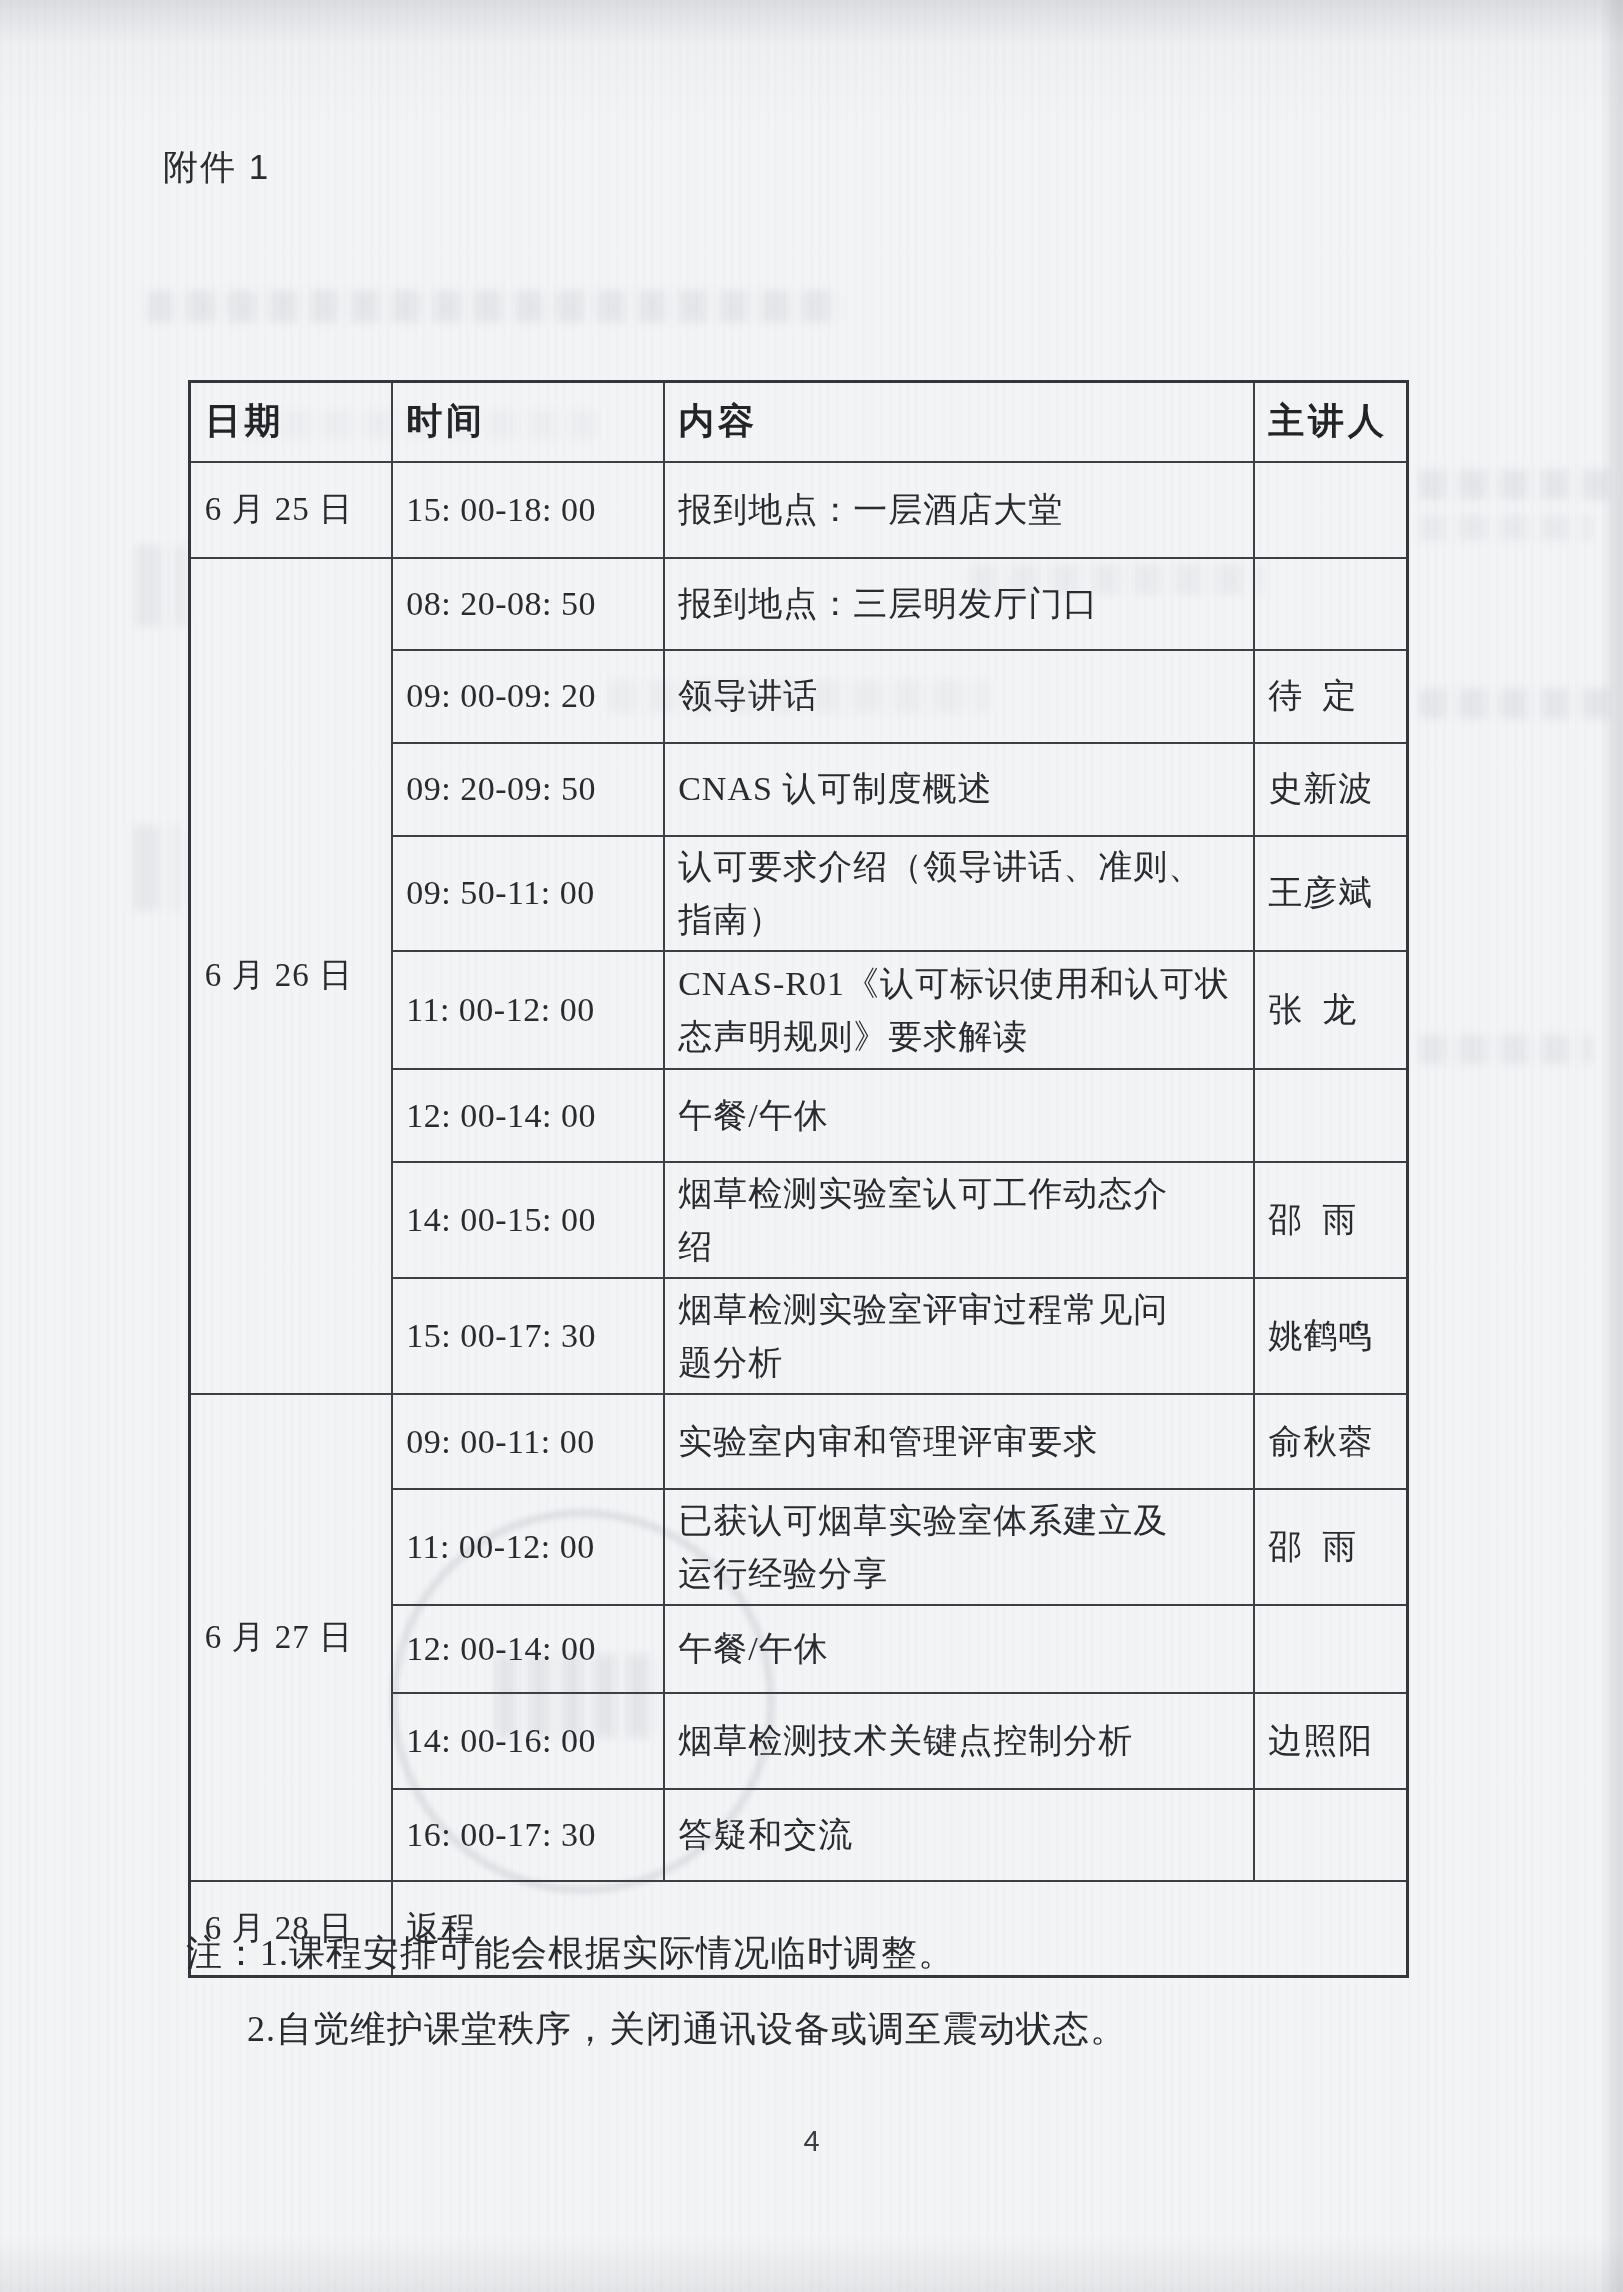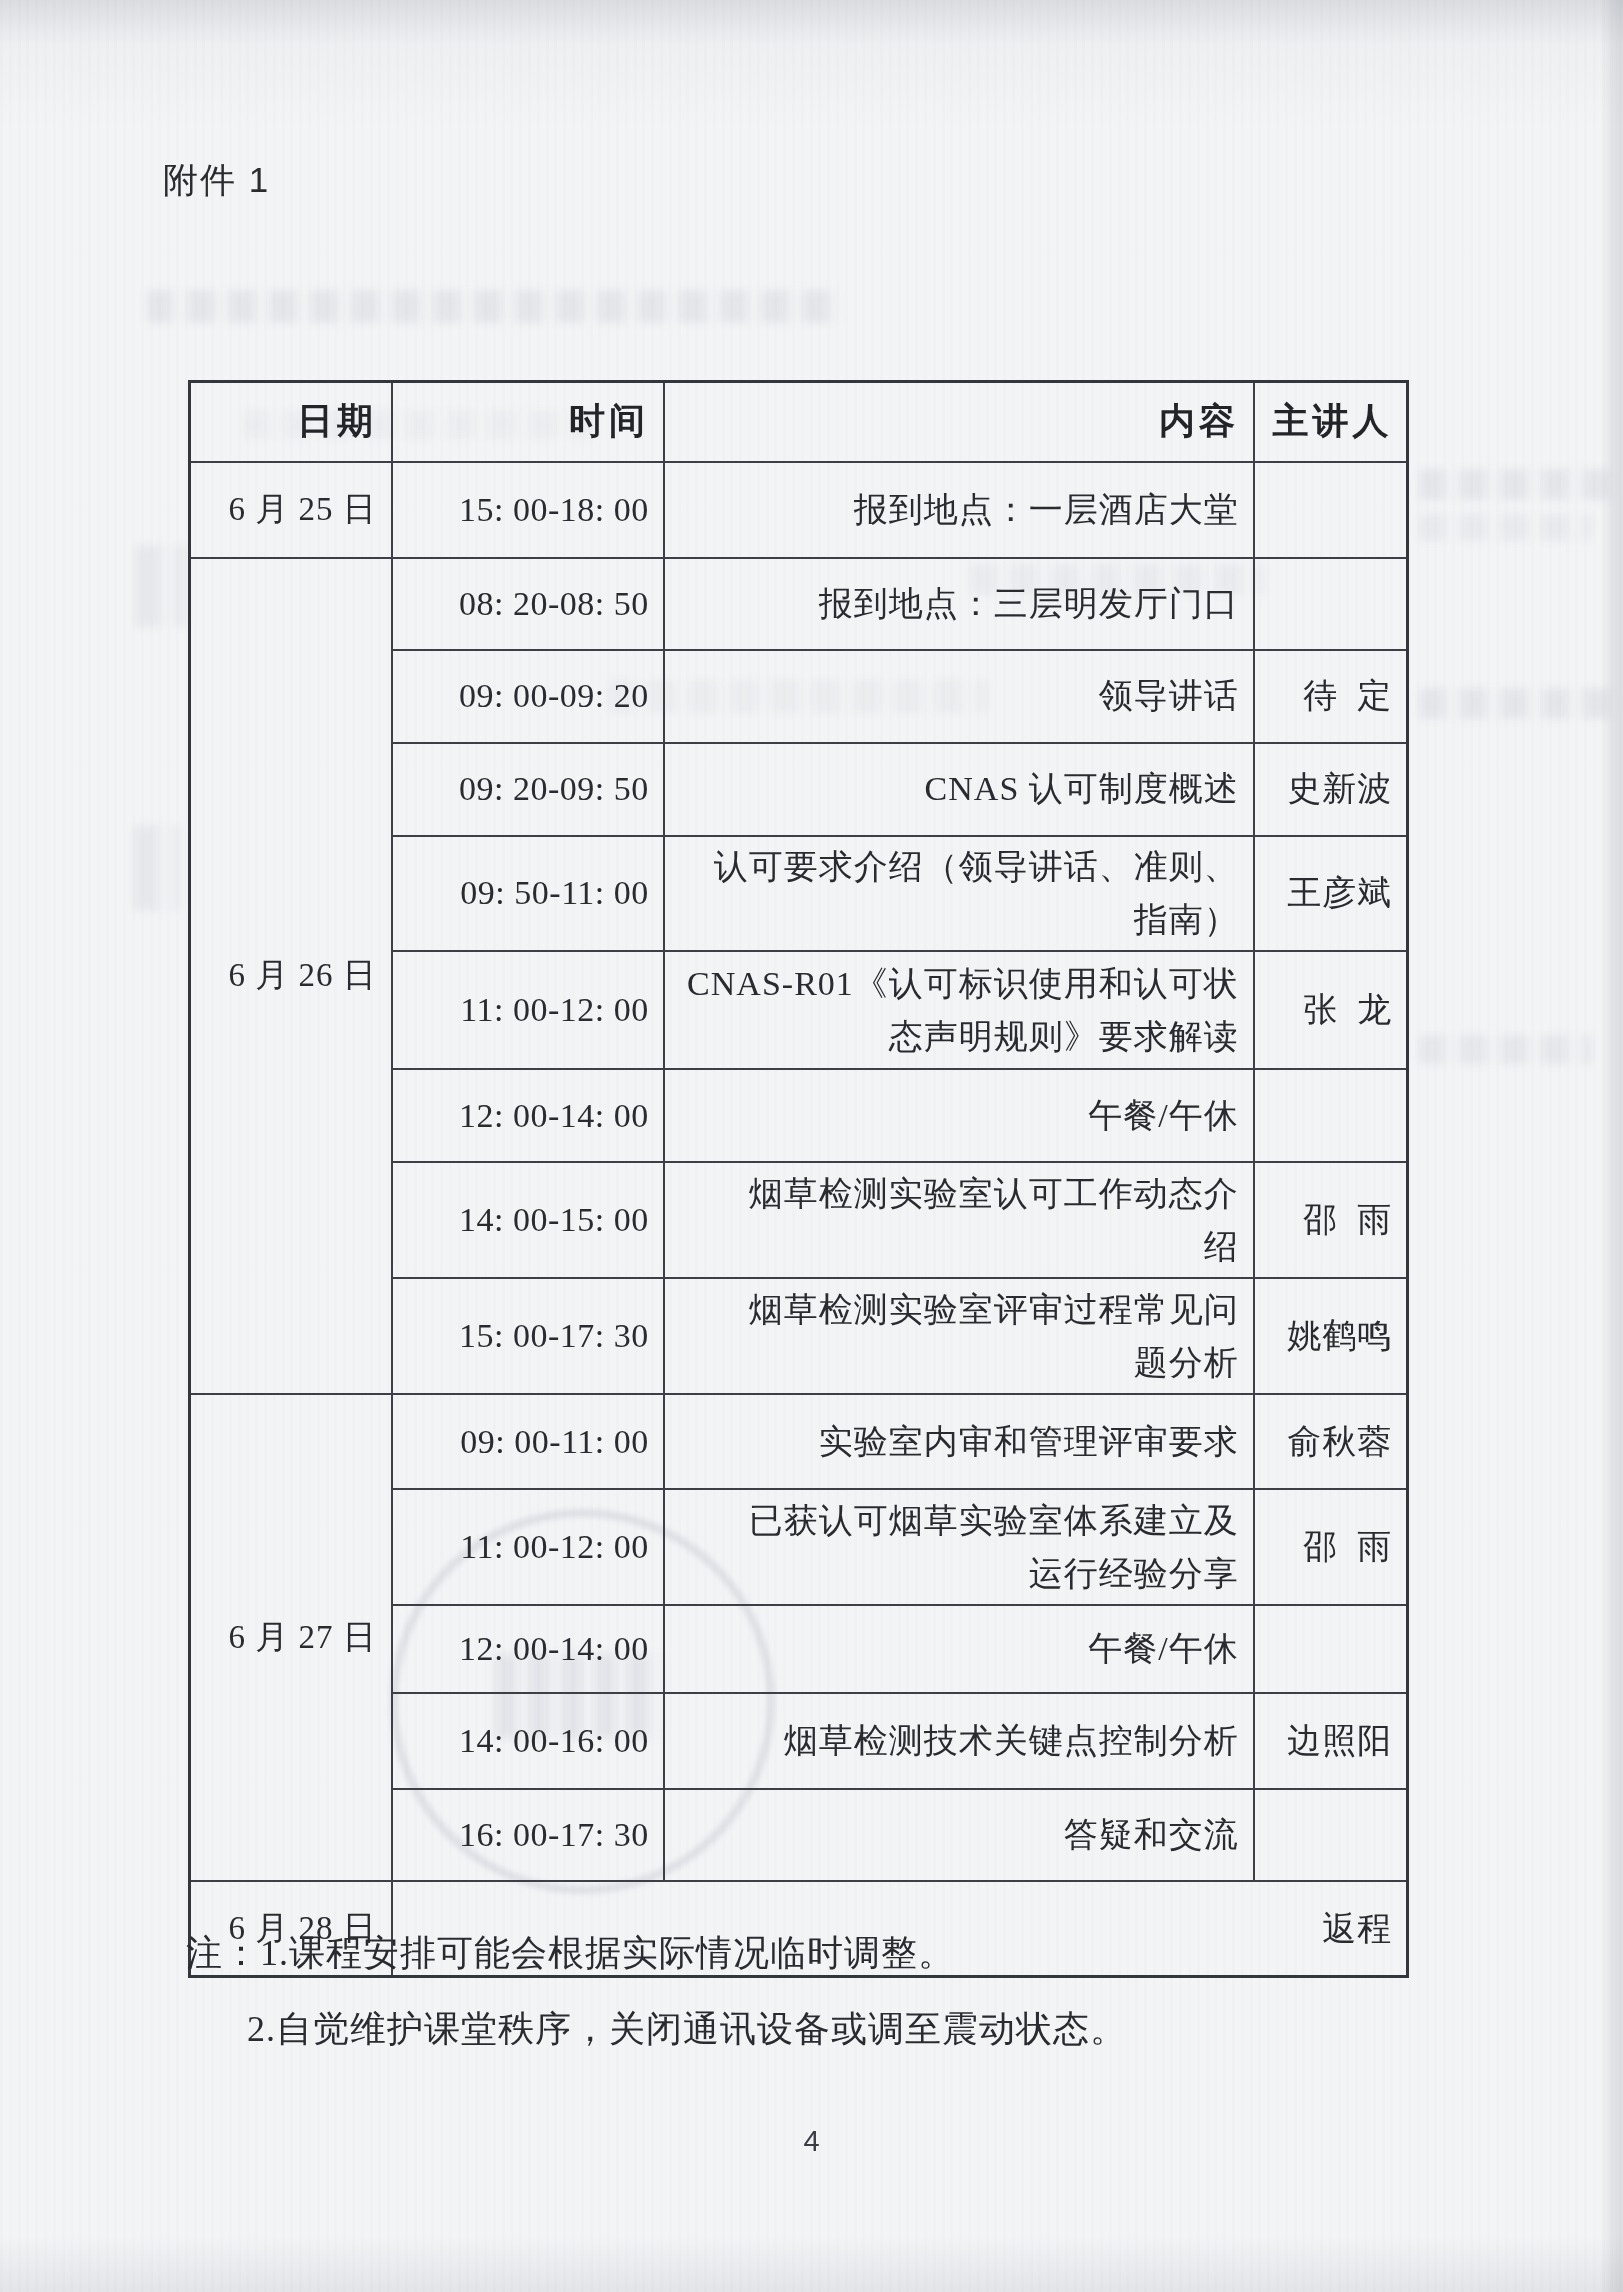--- a/index.html
+++ b/index.html
@@ -12,40 +12,40 @@
     font-family:"Liberation Serif","DejaVu Serif",serif;
     background:
       linear-gradient(90deg, rgba(0,0,0,0) 1600px, rgba(90,95,105,0.14) 1617px),
       linear-gradient(180deg, rgba(120,128,138,0.20) 0px, rgba(120,128,138,0.04) 45px, rgba(0,0,0,0) 127px),
       linear-gradient(180deg, rgba(0,0,0,0) 2235px, rgba(90,95,105,0.10) 2290px),
       repeating-linear-gradient(90deg, rgba(70,75,88,0.015) 0 2.9px, rgba(0,0,0,0) 2.9px 8.8px),
       #f3f4f6;
   }
 
   .attachment {
-    position:absolute; left:163px; top:157px;
+    position:absolute; left:163px; top:144px;
     font-family:"Liberation Sans","DejaVu Sans",sans-serif;
     font-size:35px; font-weight:500; letter-spacing:2px; color:#2b2c30;
   }
 
   .doc-title {
     position:absolute; left:188px; top:223px; width:1217px;
     text-align:center;
     font-size:56px; font-weight:700; letter-spacing:6.9px; color:#222327;
   }
 
   table.schedule {
     position:absolute; left:188px; top:380px;
     width:1217px; height:1531px;
     border-collapse:collapse; table-layout:fixed;
     border:3.9px solid #33363c;
   }
   table.schedule th, table.schedule td {
     border:2px solid #3c3f46;
-    text-align:right; vertical-align:middle;
+    text-align:left; vertical-align:middle;
     padding:3.9px 13.7px;
     overflow:hidden;
   }
   th.hdr {
     font-family:"Liberation Sans","DejaVu Sans",sans-serif;
     font-size:36px; font-weight:700; color:#232428;
     letter-spacing:3.9px;
   }
   td { font-size:34px; color:#2a2b30; }
   td.date  { font-size:33px; letter-spacing:1px; white-space:pre; }

